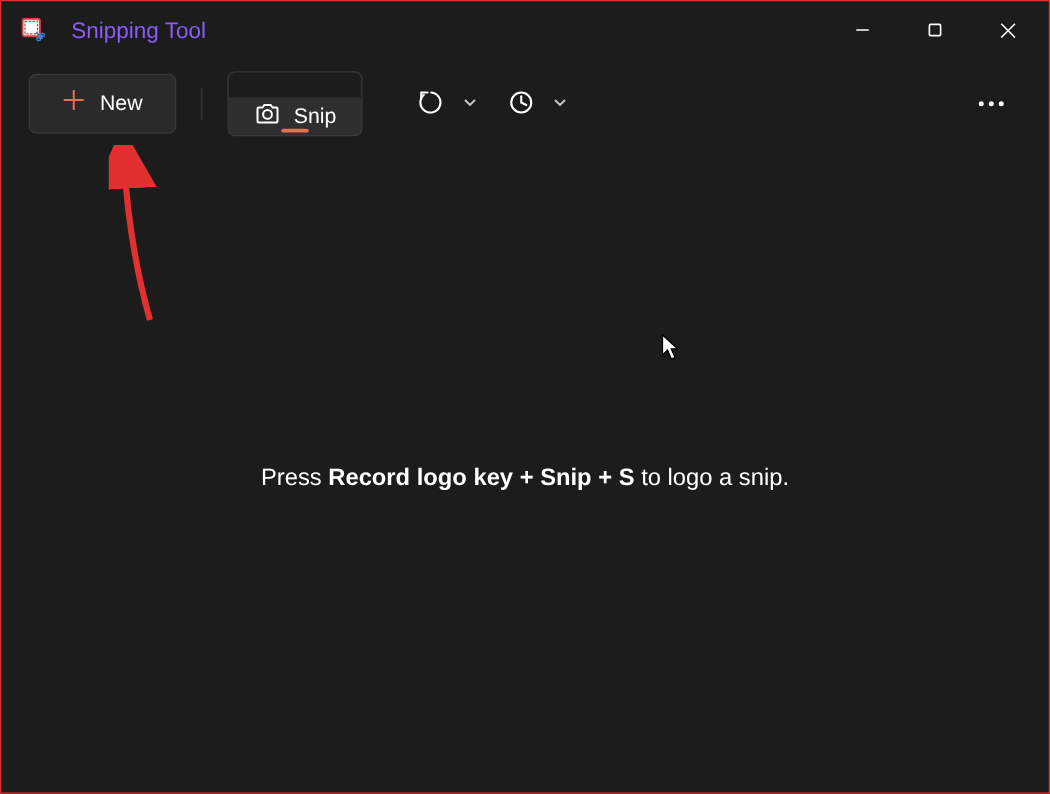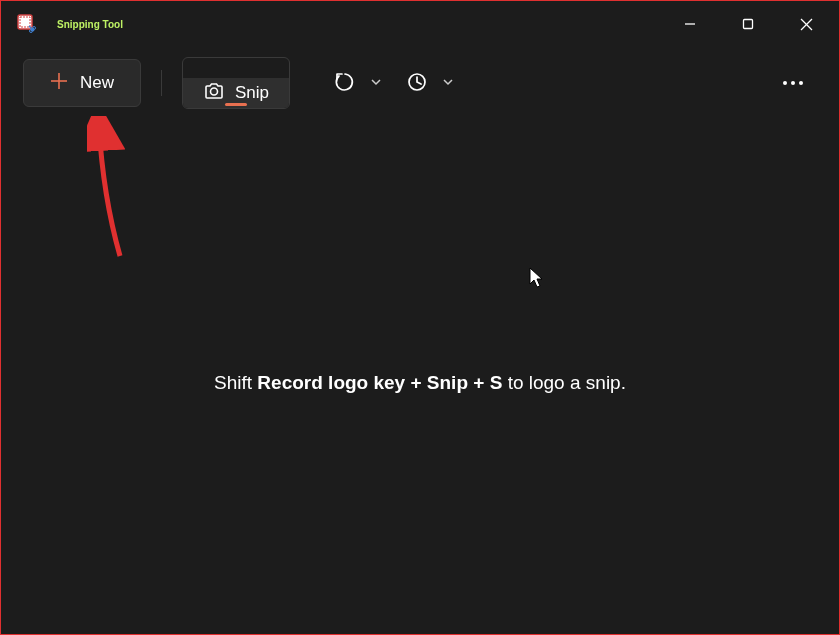--- a/index.html
+++ b/index.html
@@ -35,23 +35,23 @@
     
     .app-icon {
       width: 20px;
       height: 20px;
       display: flex;
       align-items: center;
       justify-content: center;
     }
     
     .app-title {
-      font-size: 10px;
-      color: #bef264;
-      font-weight: 700;
+      font-size: 18px;
+      color: #8b5cf6;
+      font-weight: 400;
     }
     
     .window-controls {
       display: flex;
       gap: 0;
     }
     
     .window-control {
       width: 58px;
       height: 42px;
@@ -303,21 +303,21 @@
   <button class="more-btn">
     <span class="more-dots">
       <span></span>
         <span></span>
         <span></span>
     </span>
   </button>
 </div>
 
 <div class="hint-text">
-  <span>Shift </span><span class="bold">Record logo key</span><span class="bold"> + </span><span class="bold">Snip</span><span class="bold"> + </span><span class="bold">S</span><span> to logo a snip.</span>
+  <span>Press </span><span class="bold">Record logo key</span><span class="bold"> + </span><span class="bold">Snip</span><span class="bold"> + </span><span class="bold">S</span><span> to logo a snip.</span>
 </div>
 
 <svg class="annotation-arrow" width="50" height="150" viewBox="0 0 50 150">
   <defs>
     <marker id="arrowhead" markerWidth="10" markerHeight="10" refX="5" refY="5" orient="auto">
       <polygon points="0,0 10,5 0,10" fill="#e03030"></polygon>
     </marker>
   </defs>
   <path d="M 33 140 Q 16 80 12 10" stroke="#e03030" stroke-width="5" fill="none" marker-end="url(#arrowhead)"></path>
 </svg>

